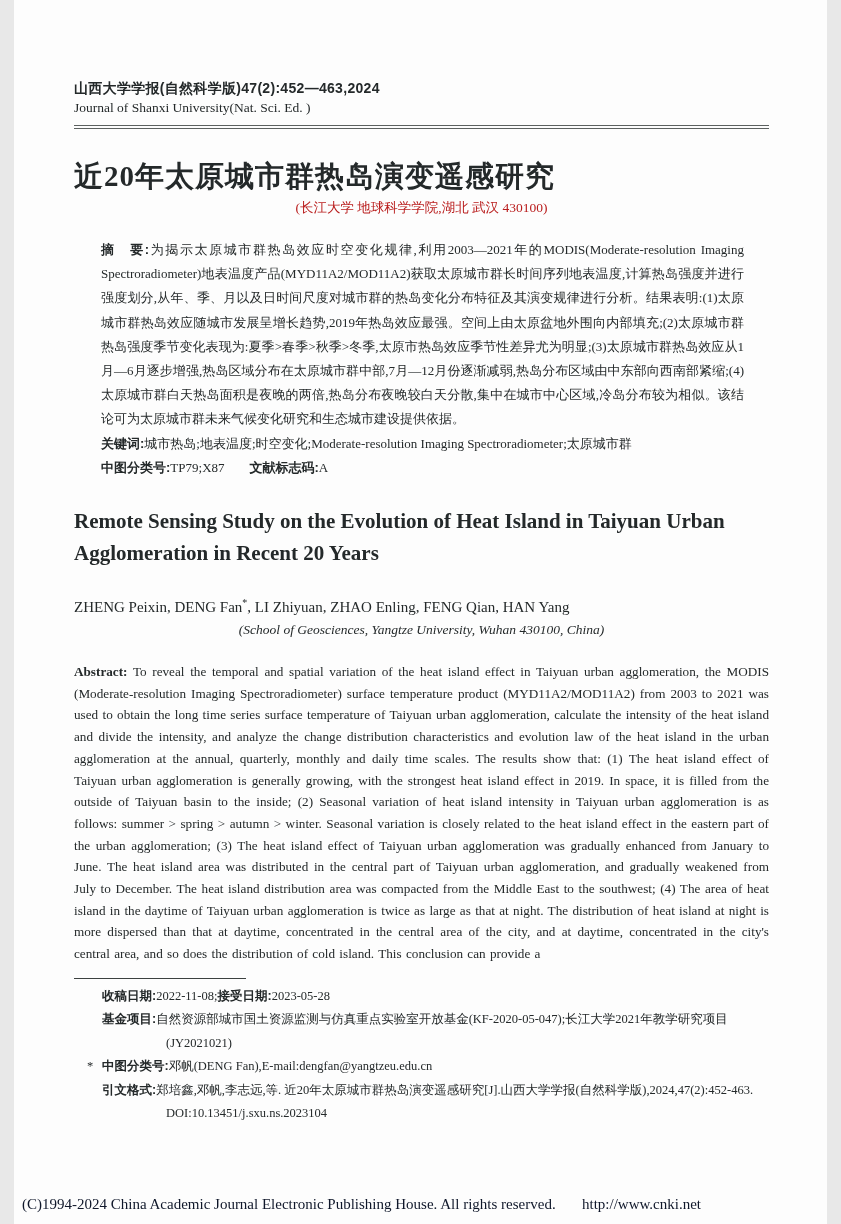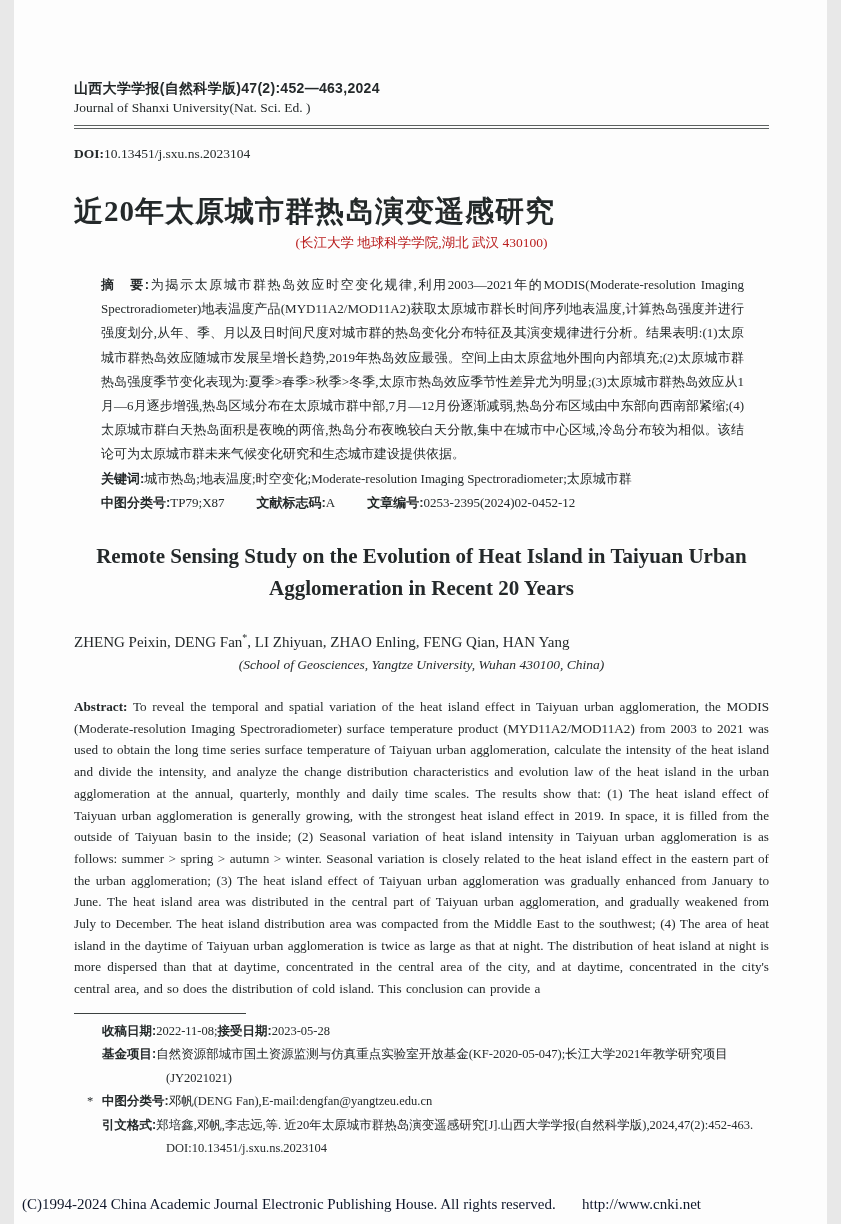--- a/index.html
+++ b/index.html
@@ -30,24 +30,24 @@
     font-family:"Liberation Serif","DejaVu Serif",serif;
     letter-spacing:1px;
   }
   .authors-cn{margin-top:21px;text-align:center;font-size:16px;line-height:22px;}
   .authors-cn sup{font-size:10px;}
   .affil-cn{text-align:center;font-size:13.5px;line-height:23px;color:#b91c1c;}
   
   .abs-cn{margin:19px 25px 0 27px;font-size:13px;line-height:24.2px;text-align:justify;}
   .abs-cn .lbl,.kw-line .lbl,.clc-line .lbl{font-weight:bold;font-family:"Liberation Sans","DejaVu Sans",sans-serif;}
   .kw-line{margin:0 25px 0 27px;font-size:13px;line-height:24.2px;}
-  .clc-line{margin:0 25px 12px 27px;font-size:13px;line-height:24.2px;display:flex;gap:32px;}
+  .clc-line{margin:0 25px 12px 27px;font-size:13px;line-height:24.2px;display:flex;gap:25px;}
   
   .title-en{
-    margin:25px auto 0 auto;max-width:700px;text-align:center;
+    margin:25px auto 0 auto;max-width:700px;
     font-size:21px;line-height:32px;font-weight:bold;
   }
   .authors-en{margin-top:23px;text-align:left;font-size:15px;line-height:22px;}
   .authors-en sup{font-size:10px;}
   .affil-en{text-align:center;font-style:italic;font-size:13.5px;line-height:24px;}
   
   .abs-en{margin:19px 0 0 0;font-size:13.2px;line-height:21.7px;text-align:justify;word-spacing:1px;}
   .abs-en .lbl{font-weight:bold;}
   
   .footnote{margin-top:13px;}
@@ -69,33 +69,29 @@
   }
 </style>
 </head>
 <body>
 
 <div class="page">
 
   <div class="journal-cn">山西大学学报(自然科学版)47(2):452—463,2024</div>
   <div class="journal-en">Journal of Shanxi University(Nat. Sci. Ed. )</div>
   <div class="rule-double"></div>
-  <div class="doi-line">
-    <b>DOI:</b><span>10.13451/j.sxu.ns.2023104</span>
-  </div>
 
   <h1 class="title-cn">近20年太原城市群热岛演变遥感研究</h1>
   <div class="affil-cn">(长江大学 地球科学学院,湖北 武汉 430100)</div>
 
   <p class="abs-cn"><span class="lbl">摘　要:</span><span>为揭示太原城市群热岛效应时空变化规律,利用2003—2021年的MODIS(Moderate-resolution Imaging Spectroradiometer)地表温度产品(MYD11A2/MOD11A2)获取太原城市群长时间序列地表温度,计算热岛强度并进行强度划分,从年、季、月以及日时间尺度对城市群的热岛变化分布特征及其演变规律进行分析。结果表明:(1)太原城市群热岛效应随城市发展呈增长趋势,2019年热岛效应最强。空间上由太原盆地外围向内部填充;(2)太原城市群热岛强度季节变化表现为:夏季&gt;春季&gt;秋季&gt;冬季,太原市热岛效应季节性差异尤为明显;(3)太原城市群热岛效应从1月—6月逐步增强,热岛区域分布在太原城市群中部,7月—12月份逐渐减弱,热岛分布区域由中东部向西南部紧缩;(4)太原城市群白天热岛面积是夜晚的两倍,热岛分布夜晚较白天分散,集中在城市中心区域,冷岛分布较为相似。该结论可为太原城市群未来气候变化研究和生态城市建设提供依据。</span></p>
   <p class="kw-line"><span class="lbl">关键词:</span><span>城市热岛;地表温度;时空变化;Moderate-resolution Imaging Spectroradiometer;太原城市群</span></p>
   <p class="clc-line">
     <span><span class="lbl">中图分类号:</span><span>TP79;X87</span></span>
     <span><span class="lbl">文献标志码:</span><span>A</span></span>
-    <span><span class="lbl">文章编号:</span><span>0253-2395(2024)02-0452-12</span></span>
   </p>
 
   <h2 class="title-en">Remote Sensing Study on the Evolution of Heat Island in Taiyuan Urban Agglomeration in Recent 20 Years</h2>
   <div class="authors-en"><span>ZHENG Peixin, DENG Fan</span><sup>*</sup><span>, LI Zhiyuan, ZHAO Enling, FENG Qian, HAN Yang</span></div>
   <div class="affil-en">(School of Geosciences, Yangtze University, Wuhan 430100, China)</div>
 
   <p class="abs-en"><span class="lbl">Abstract:</span> <span>To reveal the temporal and spatial variation of the heat island effect in Taiyuan urban agglomeration, the MODIS (Moderate-resolution Imaging Spectroradiometer) surface temperature product (MYD11A2/MOD11A2) from 2003 to 2021 was used to obtain the long time series surface temperature of Taiyuan urban agglomeration, calculate the intensity of the heat island and divide the intensity, and analyze the change distribution characteristics and evolution law of the heat island in the urban agglomeration at the annual, quarterly, monthly and daily time scales. The results show that: (1) The heat island effect of Taiyuan urban agglomeration is generally growing, with the strongest heat island effect in 2019. In space, it is filled from the outside of Taiyuan basin to the inside; (2) Seasonal variation of heat island intensity in Taiyuan urban agglomeration is as follows: summer &gt; spring &gt; autumn &gt; winter. Seasonal variation is closely related to the heat island effect in the eastern part of the urban agglomeration; (3) The heat island effect of Taiyuan urban agglomeration was gradually enhanced from January to June. The heat island area was distributed in the central part of Taiyuan urban agglomeration, and gradually weakened from July to December. The heat island distribution area was compacted from the Middle East to the southwest; (4) The area of heat island in the daytime of Taiyuan urban agglomeration is twice as large as that at night. The distribution of heat island at night is more dispersed than that at daytime, concentrated in the central area of the city, and at daytime, concentrated in the city's central area, and so does the distribution of cold island. This conclusion can provide a</span></p>
 
   <div class="footnote">
     <div class="fn-rule"></div>

